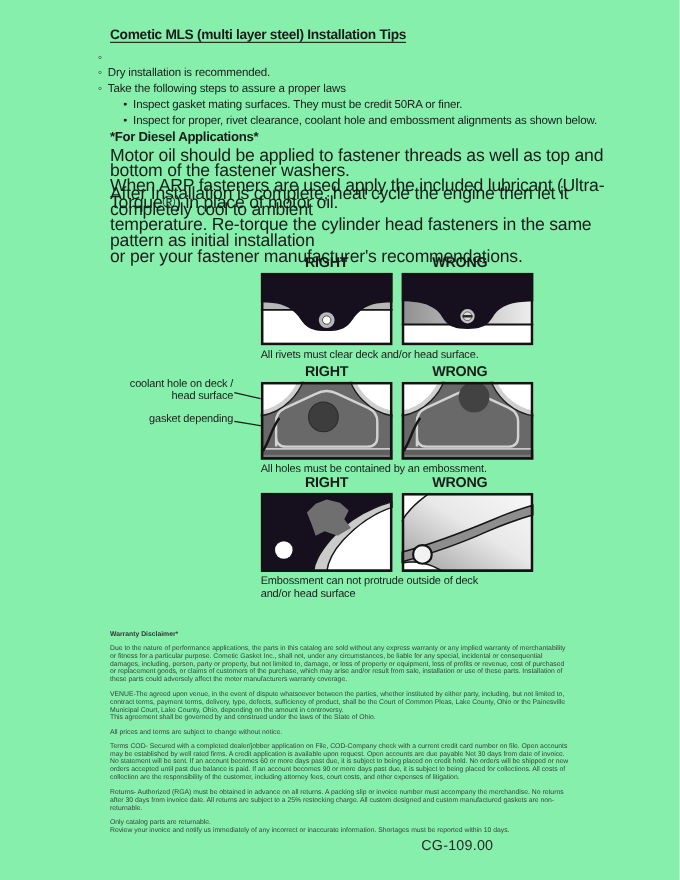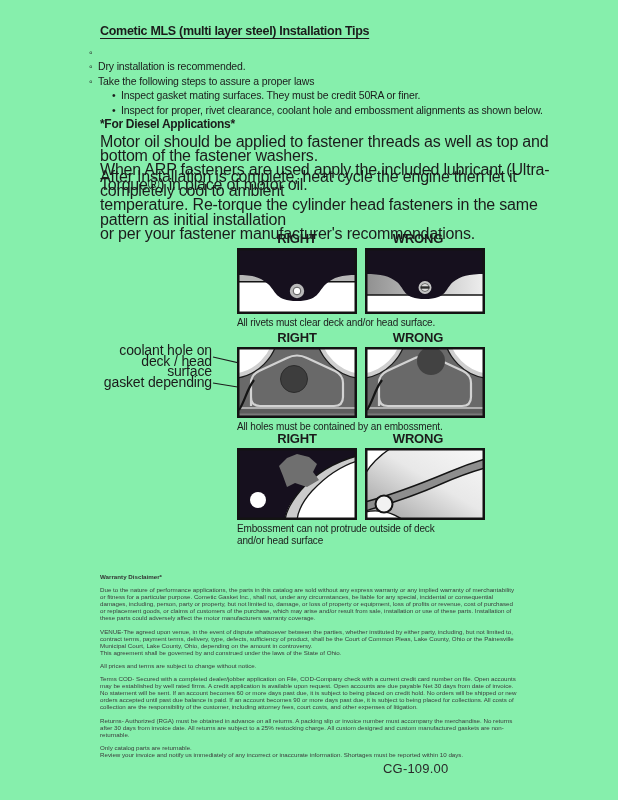--- a/index.html
+++ b/index.html
@@ -27,21 +27,21 @@
   .p1{ top:135px; } .p2{ top:170px; } .pnote{ top:216px; }
   
   .fig{ position:absolute; left:237px; }
   .f1{ top:231px; } .f2{ top:330px; } .f3{ top:431px; }
   .fig-heads{ display:flex; gap:1px; margin-bottom:2px; }
   .fig-heads span{ width:120px; text-align:center; font-size:13px; font-weight:bold; letter-spacing:-0.2px; }
   .fig-panels{ display:flex; gap:8px; }
   .fig-cap{ margin-top:3px; font-size:10px; letter-spacing:-0.15px; line-height:11.5px; white-space:pre-line; }
   svg{ display:block; }
   
-  .lbl{ position:absolute; text-align:right; font-size:14px; line-height:10.5px; letter-spacing:-0.15px; }
+  .lbl{ position:absolute; text-align:right; font-size:10px; line-height:10.5px; letter-spacing:-0.15px; }
   .lbl-coolant{ left:98px; top:345px; width:114px; }
   .lbl-emboss{ left:98px; top:377px; width:114px; white-space:nowrap; }
   .overlay{ position:absolute; left:0; top:0; pointer-events:none; }
   
   .legal{ position:absolute; left:100px; top:573px; width:420px; color:#3b3b3b;
           font-size:6.2px; line-height:7.1px; letter-spacing:0; }
   .legal .lg-h{ font-weight:bold; margin:0 0 6px 0; color:#333; }
   .legal p{ margin:0 0 6px 0; white-space:pre-line; }
   
   .docnum{ position:absolute; left:383px; top:761px; font-size:13px; letter-spacing:0.2px; color:#2a2a2a; }

